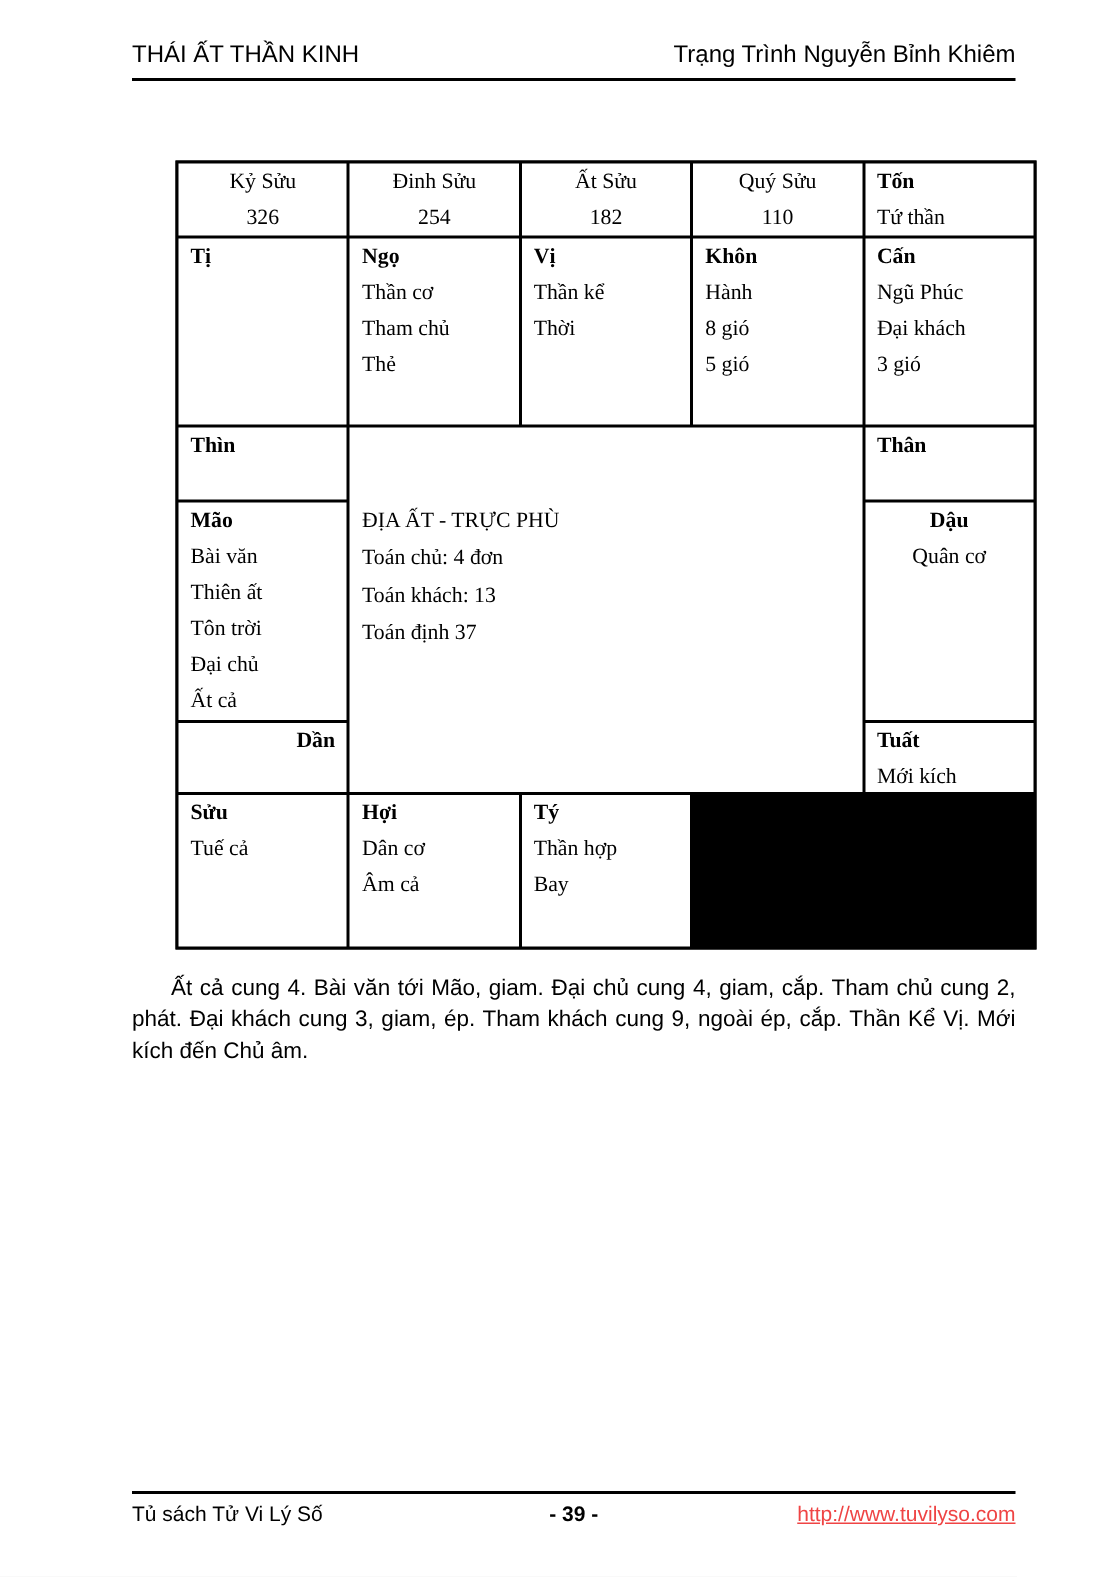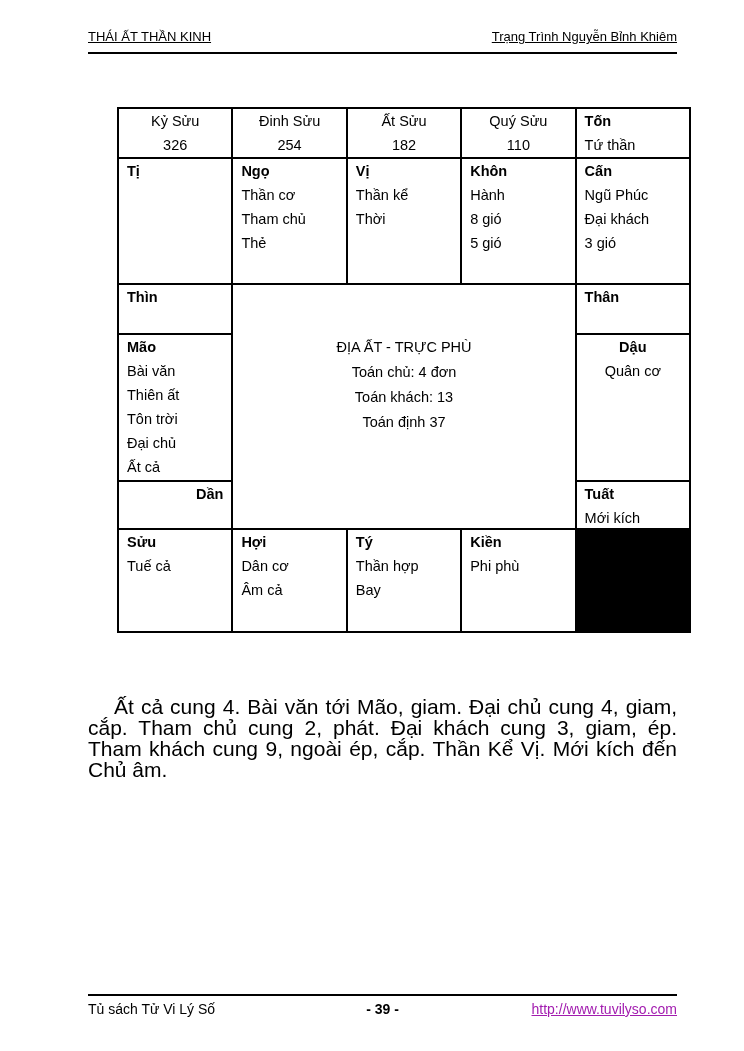--- a/index.html
+++ b/index.html
@@ -11,70 +11,69 @@
     background:#ffffff;
     font-family:"Liberation Sans","DejaVu Sans",sans-serif;
     color:#000;
     overflow:hidden;
   }
 
   
   .page-header {
     position:absolute; left:88px; top:29px; width:589px;
     display:flex; justify-content:space-between; align-items:flex-end;
-    font-size:13px; line-height:16px;
+    font-size:16px; line-height:16px;
     padding-bottom:7px;
     border-bottom:2px solid #000;
-    text-decoration:underline;
   }
 
   
   .chart-grid {
     position:absolute; left:117px; top:107px; width:574px;
     display:grid;
     grid-template-columns:repeat(5,1fr);
     grid-template-rows:48px 124px 48px 145px 46px 101px;
     gap:2px;
     background:#000;
     border:2px solid #000;
     font-size:14.5px;
     box-sizing:border-box;
     width:574px;
+    font-family:Liberation Serif, serif;
   }
   .cell { background:#fff; padding:0 8px; line-height:24px; overflow:hidden; }
   .cell-label { font-weight:bold; }
   .year-cell { text-align:center; padding:0 4px; }
   .center-cell {
     grid-column:2 / 5; grid-row:3 / 6;
-    text-align:center;
+    text-align:left;
     padding-top:50px;
     line-height:25px;
   }
 
   
   .body-text {
     position:absolute; left:88px; top:648px; width:589px;
-    font-size:21px; line-height:21px;
+    font-size:15px; line-height:21px;
     text-align:justify;
-    margin-top:48px;
   }
   .body-text p { margin:0 0 5px 0; text-indent:26px; }
 
   
   .page-footer {
     position:absolute; left:88px; top:994px; width:589px;
     border-top:2px solid #000;
     padding-top:5px;
     font-size:14px; line-height:16px;
   }
   .footer-center {
     position:absolute; left:50%; transform:translateX(-50%);font-weight:bold;
   }
   .footer-right { float:right; }
-  .footer-link { color:#a21caf; text-decoration:underline; cursor:pointer; }
+  .footer-link { color:#ef4444; text-decoration:underline; cursor:pointer; }
 </style>
 </head>
 <body>
 
 <div class="page">
 
   <div class="page-header">
     <span>THÁI ẤT THẦN KINH</span>
     <span>Trạng Trình Nguyễn Bỉnh Khiêm</span>
   </div>
@@ -173,24 +172,20 @@
     <div class="cell">
       <div class="cell-label">Hợi</div>
       <div>Dân cơ</div>
       <div>Âm cả</div>
     </div>
     <div class="cell">
       <div class="cell-label">Tý</div>
       <div>Thần hợp</div>
       <div>Bay</div>
     </div>
-    <div class="cell">
-      <div class="cell-label">Kiền</div>
-      <div>Phi phù</div>
-    </div>
   </div>
 
   <div class="body-text">
     <p>Ất cả cung 4. Bài văn tới Mão, giam. Đại chủ cung 4, giam, cắp. Tham chủ cung 2, phát. Đại khách cung 3, giam, ép. Tham khách cung 9, ngoài ép, cắp. Thần Kể Vị. Mới kích đến Chủ âm.</p>
   </div>
 
   <div class="page-footer">
     <span>Tủ sách Tử Vi Lý Số</span>
     <span class="footer-center">- 39 -</span>
     <span class="footer-right footer-link">http://www.tuvilyso.com</span>

